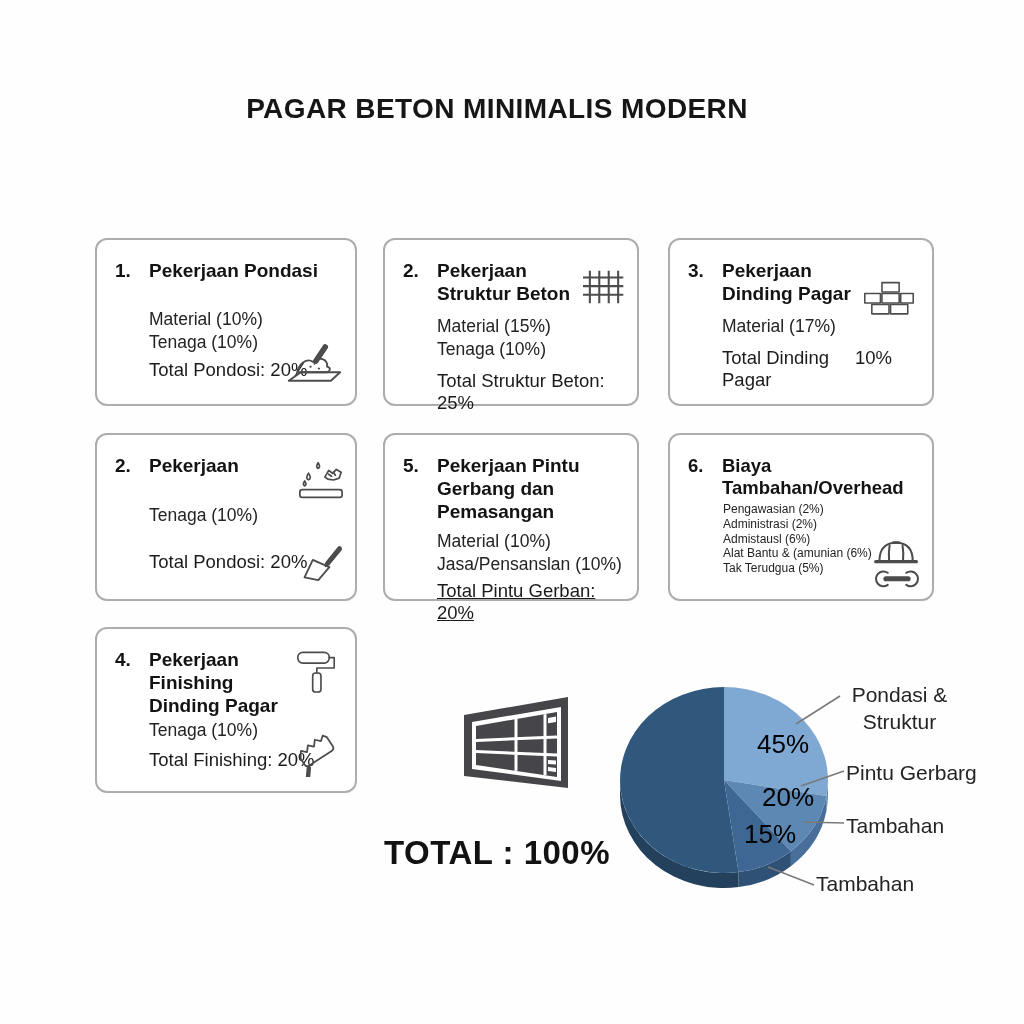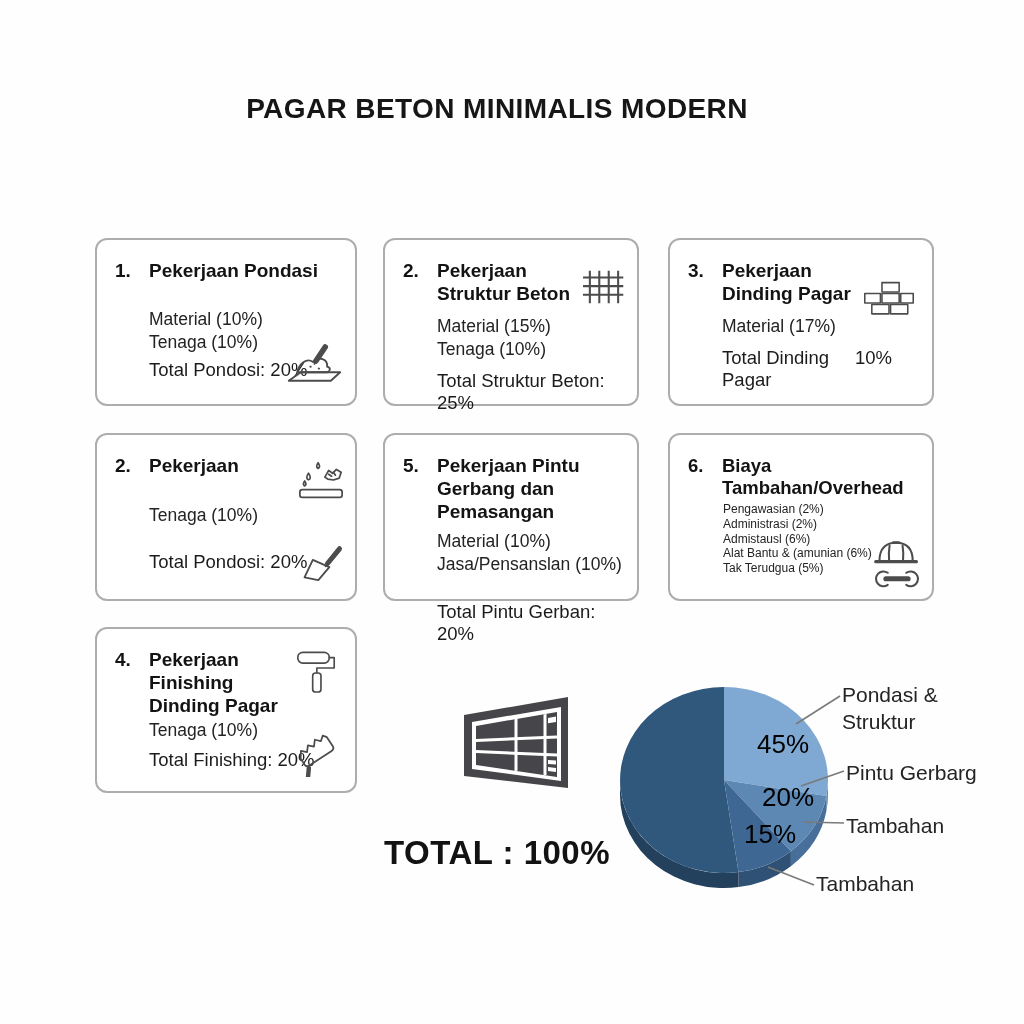--- a/index.html
+++ b/index.html
@@ -30,39 +30,39 @@
   .c1 .card-body{margin-top:25px;}
   .c2 .card-body,.c3 .card-body{margin-top:9px;}
   .c4 .card-body{margin-top:26px;}
   .c5 .card-body{margin-top:7px;}
   .c6 .card-body{margin-top:3px;margin-left:35px;font-size:12px;line-height:1.22;max-width:200px;}
   .c7 .card-body{margin-top:2px;}
   .card-total{margin-left:34px;font-size:18.5px;color:#1b1b1b;}
   .c1 .card-total{margin-top:5px;}
   .c2 .card-total,.c3 .card-total{margin-top:9px;}
   .c4 .card-total{margin-top:24px;}
-  .c5 .card-total{margin-top:24px;}
+  .c5 .card-total{margin-top:3px;text-decoration:underline;}
   .c7 .card-total{margin-top:7px;}
   .card-total.flexr{display:flex;}
   .card-total .tv{margin-left:auto;padding-right:26px;}
   .cicon{position:absolute;}
   .cicon svg{display:block;}
   .ic-stroke{stroke:#4c4c4c;fill:none;stroke-width:2;stroke-linecap:round;stroke-linejoin:round;}
   
   .gate{position:absolute;left:450px;top:684px;}
   .total-label{position:absolute;left:372px;top:834px;width:250px;text-align:center;
                font-size:33px;font-weight:bold;letter-spacing:.5px;color:#121212;}
   
   .pie-wrap{position:absolute;left:610px;top:668px;width:420px;height:262px;}
   .pct{position:absolute;font-weight:normal;font-size:26px;color:#000000;}
   .pct45{left:757px;top:729px;}
   .pct20{left:762px;top:782px;}
   .pct15{left:744px;top:819px;text-align:right;}
   .pie-label{position:absolute;font-size:21px;color:#242424;line-height:1.28;}
-  .pl1{left:842px;top:682px;width:115px;}
+  .pl1{left:842px;top:682px;width:115px;text-align:center;}
   .pl2{left:846px;top:760px;width:185px;}
   .pl3{left:846px;top:813px;width:150px;}
   .pl4{left:816px;top:871px;width:150px;}
 </style>
 </head>
 <body>
 
 <div class="canvas">
 
   <div class="title">

